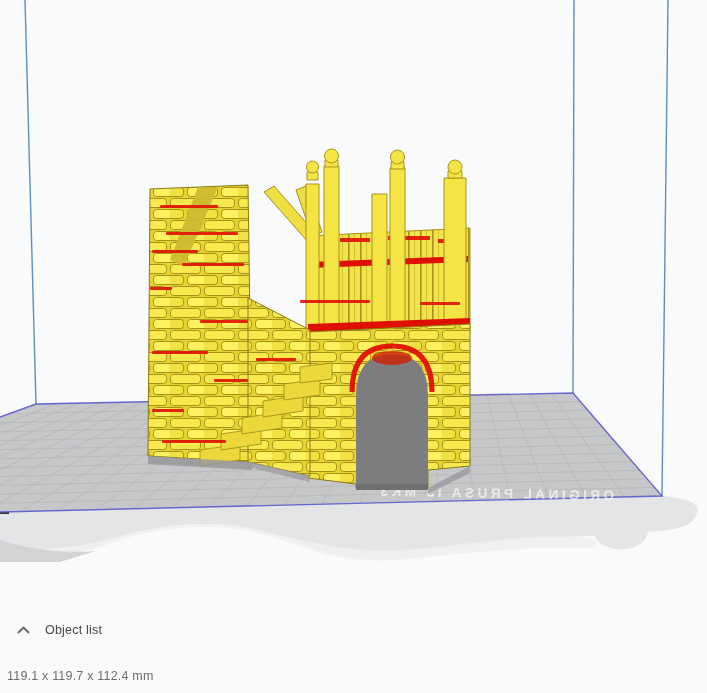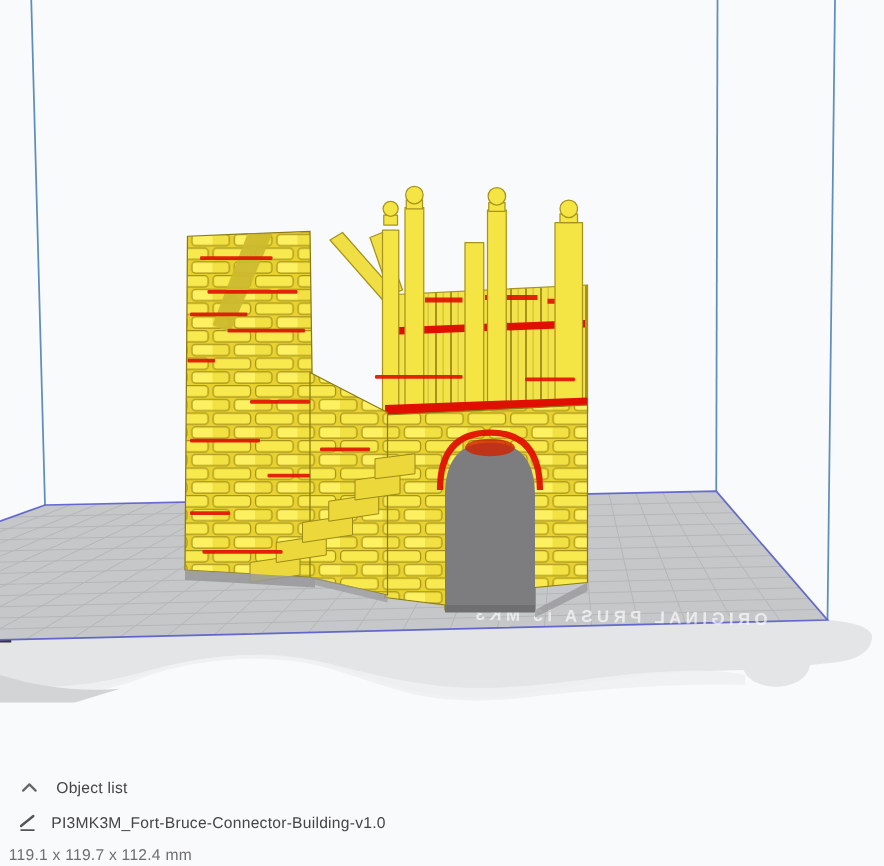--- a/index.html
+++ b/index.html
@@ -12,21 +12,21 @@
   html,body{width:707px;height:693px;overflow:hidden;background:var(--background);
     font-family:"Liberation Sans",sans-serif;}
   .viewport{position:absolute;inset:0;width:707px;height:693px;}
   .scene{position:absolute;left:0;top:0;width:707px;height:693px;display:block;}
   .panel{position:absolute;left:0;top:614px;width:420px;}
   .row{display:flex;align-items:center;text-align:center;}
   .row-toggle{margin:8px 0 0 15px;gap:14px;cursor:pointer;}
   .row-item{margin:12px 0 0 14px;gap:11px;}
   .row-dims{margin:11px 0 0 7px;}
   .lbl{font-size:12.5px;color:var(--text-dark);letter-spacing:.2px;}
-  .dims{font-size:12.5px;color:var(--text-muted);letter-spacing:.2px;}
+  .dims{font-size:12.5px;color:var(--text-muted);letter-spacing:.2px;margin-top:20px;}
   .icon{display:inline-flex;align-items:center;justify-content:center;width:16px;height:16px;}
   .icon svg{display:block}
 </style>
 </head>
 <body>
 
 <div class="viewport">
   <svg class="scene" viewBox="0 0 707 693">
     <defs>
       <clipPath id="plateClip">
@@ -187,26 +187,17 @@
 
   <div class="panel">
     <div class="row row-toggle">
       <span class="icon">
         <svg width="13" height="8" viewBox="0 0 13 8">
             <polyline points="1.5,6.5 6.5,1.5 11.5,6.5" fill="none" stroke="#666" stroke-width="1.8" stroke-linecap="round" stroke-linejoin="round"></polyline>
           </svg>
       </span>
       <span class="lbl">Object list</span>
     </div>
-    <div class="row row-item">
-      <span class="icon">
-        <svg width="17" height="16" viewBox="0 0 17 16">
-          <path d="M3,11 L13.5,2.5" stroke="#555" stroke-width="2" stroke-linecap="round"></path>
-          <path d="M2.5,14.5 L14.5,14.5" stroke="#555" stroke-width="1.4"></path>
-        </svg>
-      </span>
-      <span class="lbl">PI3MK3M_Fort-Bruce-Connector-Building-v1.0</span>
-    </div>
     <div class="row row-dims">
       <span class="dims">119.1 x 119.7 x 112.4 mm</span>
     </div>
   </div>
 </div>
 
 </body></html>

